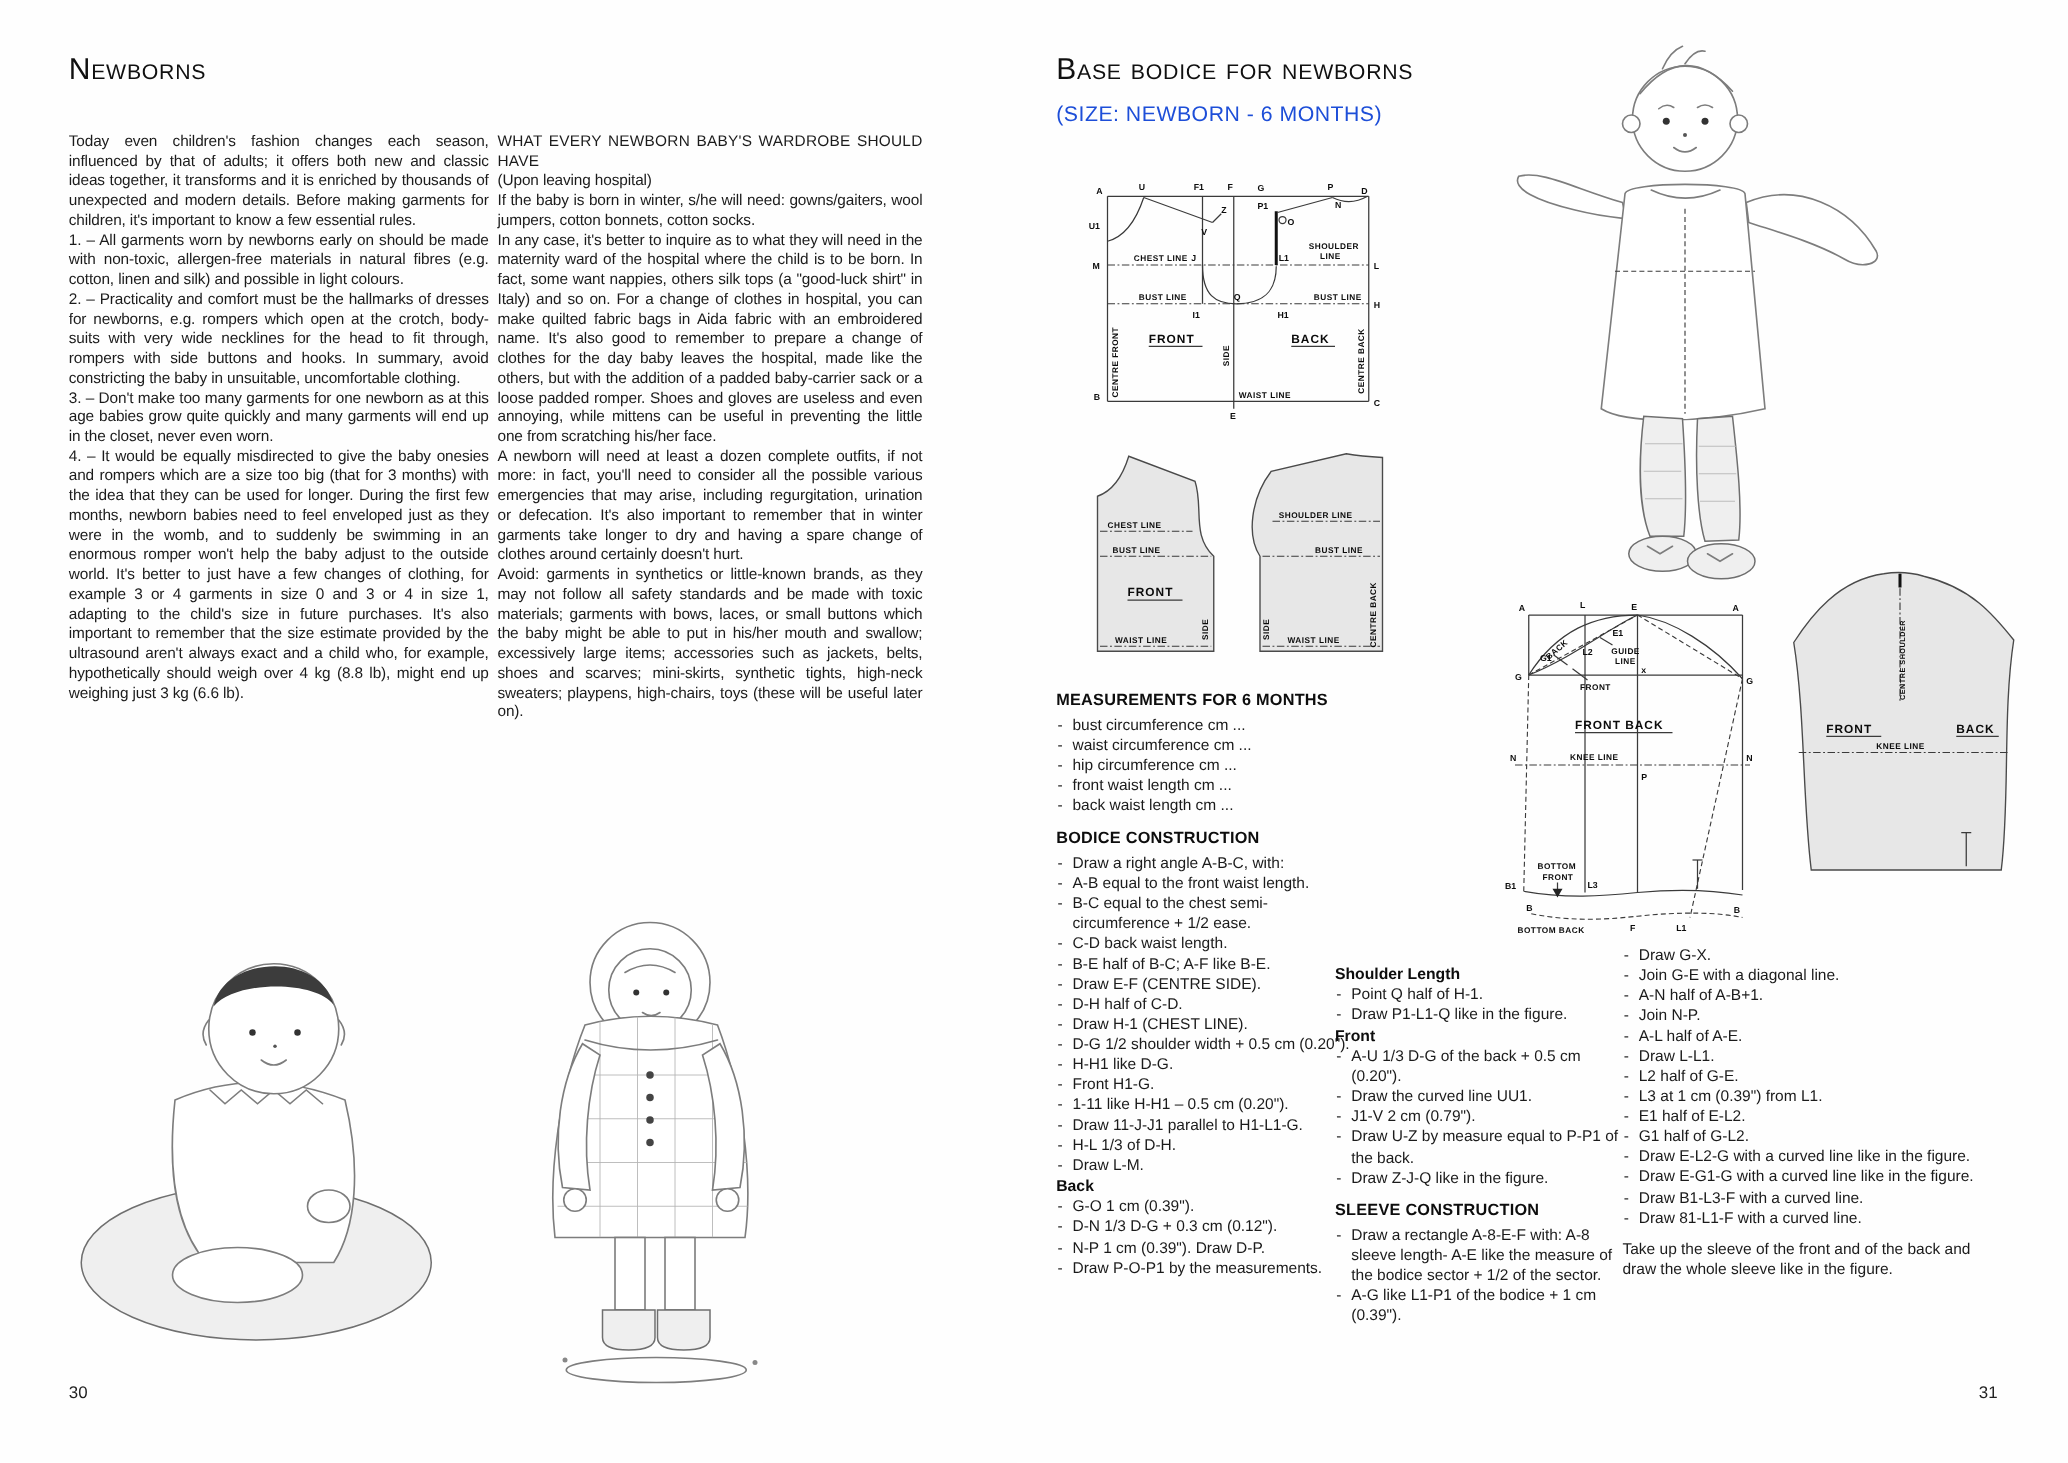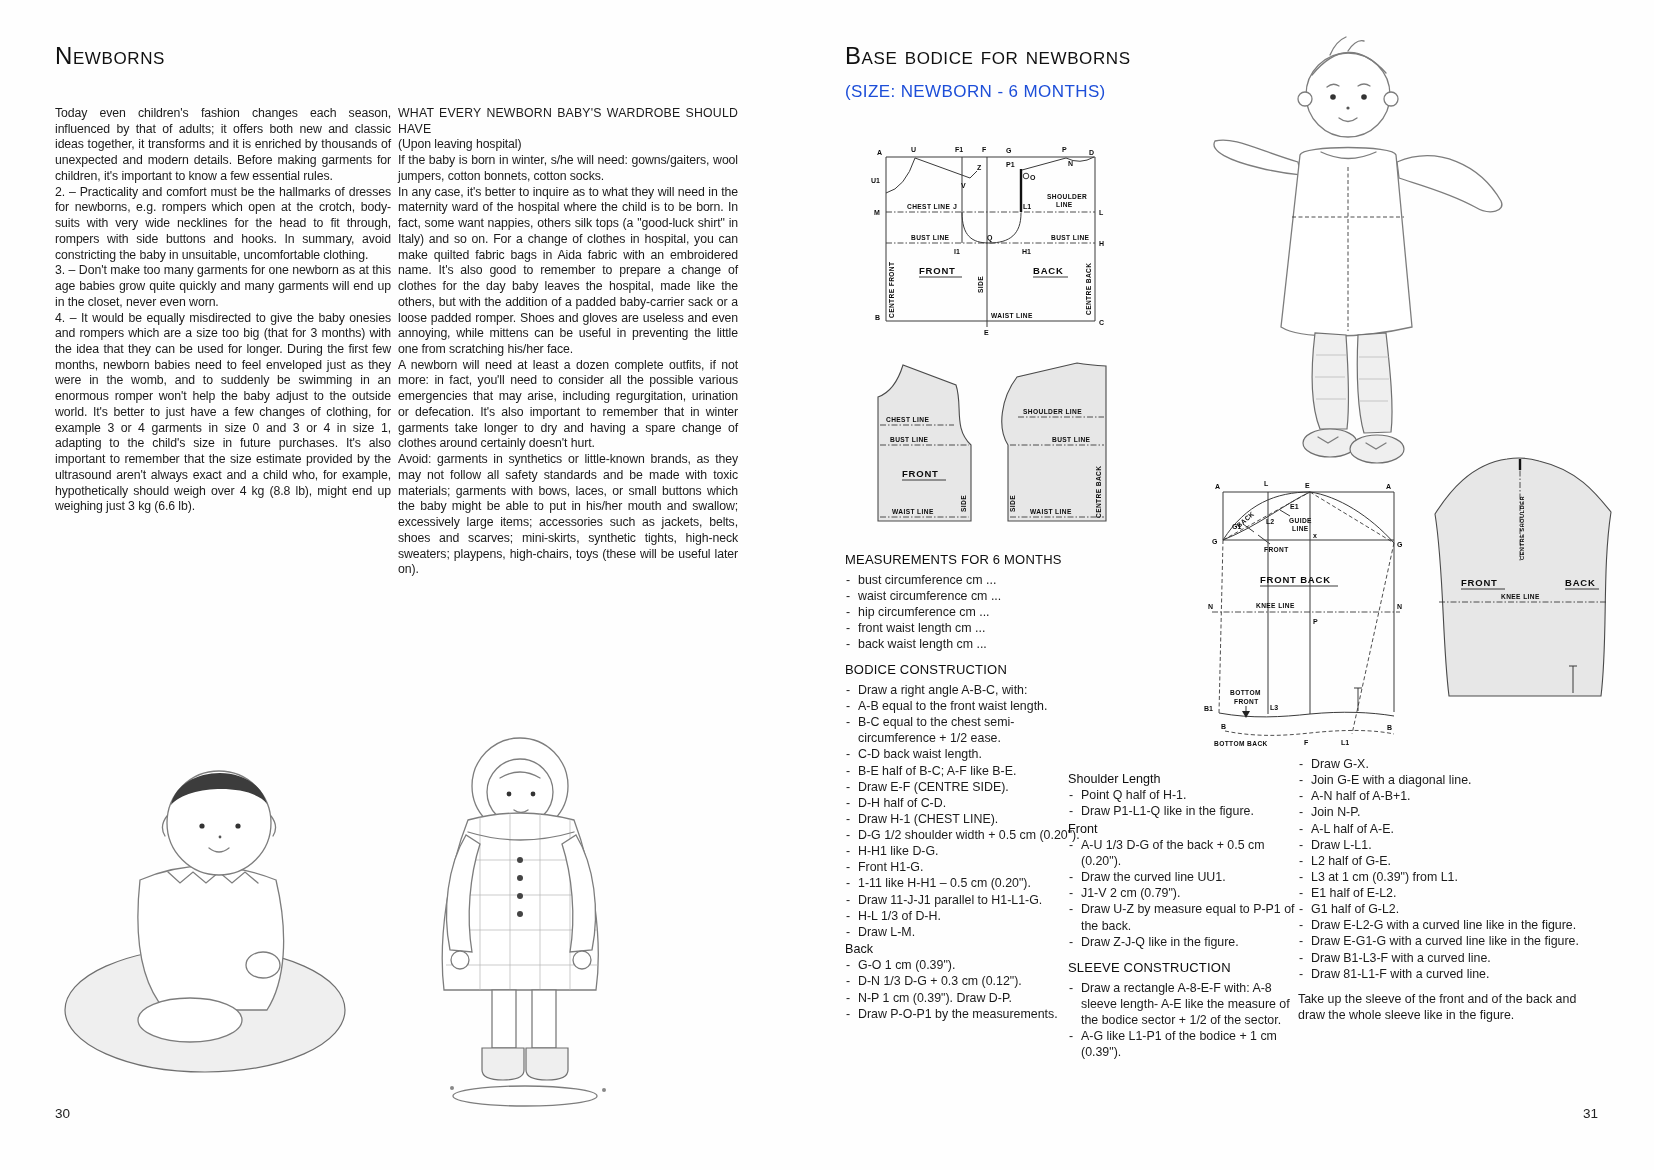--- a/index.html
+++ b/index.html
@@ -6,22 +6,22 @@
   html,body{width:1654px;height:1170px;background:#fff;font-family:"Liberation Sans",sans-serif;color:#1c1c1c}
   .canvas{position:relative;width:1654px;height:1170px;background:#fefefe;overflow:hidden}
   .abs{position:absolute}
   .pgtitle{font-variant:small-caps;font-weight:normal;font-size:24px;letter-spacing:.6px;color:#101010}
   .subtitle{font-size:17px;letter-spacing:.4px;color:#1d4ed8}
   .col{font-size:12.3px;line-height:1.28;text-align:justify;color:#1b1b1b;letter-spacing:-.1px}
   .col p{margin:0}
   .capshead{text-transform:none;letter-spacing:.2px}
   .pagenum{font-size:13.5px;color:#222}
   .blk{font-size:12.4px;line-height:1.3;color:#1b1b1b}
-  .blk h3{font-size:13px;font-weight:normal;letter-spacing:.2px;margin-bottom:3px;color:#0d0d0d}
-  .blk h4{font-size:12.6px;font-weight:normal;margin-top:1px;color:#0d0d0d}
+  .blk h3{font-size:13px;font-weight:bold;letter-spacing:.2px;margin-bottom:3px;color:#0d0d0d}
+  .blk h4{font-size:12.6px;font-weight:bold;margin-top:1px;color:#0d0d0d}
   .dl{list-style:none}
   .dl li{position:relative;padding-left:13px}
   .dl li::before{content:"-";position:absolute;left:1px}
   .closing{margin-top:9px}
   svg{display:block}
   .ln{stroke:#3a3a3a;stroke-width:1;fill:none}
   .thk{stroke:#111;stroke-width:2.4;fill:none}
   .dash{stroke:#3a3a3a;stroke-width:.9;fill:none;stroke-dasharray:6 2 1.5 2}
   .dsh{stroke:#3a3a3a;stroke-width:.9;fill:none;stroke-dasharray:4 2.5}
   .lbl{font-size:7px;fill:#0b0b0b;font-family:"Liberation Sans",sans-serif;font-weight:bold}
@@ -35,20 +35,21 @@
 </style>
 </head>
 <body>
 
 <div class="canvas">
 
   <h1 class="abs pgtitle" style="left:55px;top:42px">Newborns</h1>
 
   <div class="abs col" style="left:55px;top:106px;width:336px">
     <p>Today even children's fashion changes each season, influenced by that of adults; it offers both new and classic ideas together, it transforms and it is enriched by thousands of unexpected and modern details. Before making garments for children, it's important to know a few essential rules.</p>
+    <p>1. – All garments worn by newborns early on should be made with non-toxic, allergen-free materials in natural fibres (e.g. cotton, linen and silk) and possible in light colours.</p>
     <p>2. – Practicality and comfort must be the hallmarks of dresses for newborns, e.g. rompers which open at the crotch, body-suits with very wide necklines for the head to fit through, rompers with side buttons and hooks. In summary, avoid constricting the baby in unsuitable, uncomfortable clothing.</p>
     <p>3. – Don't make too many garments for one newborn as at this age babies grow quite quickly and many garments will end up in the closet, never even worn.</p>
     <p>4. – It would be equally misdirected to give the baby onesies and rompers which are a size too big (that for 3 months) with the idea that they can be used for longer. During the first few months, newborn babies need to feel enveloped just as they were in the womb, and to suddenly be swimming in an enormous romper won't help the baby adjust to the outside world. It's better to just have a few changes of clothing, for example 3 or 4 garments in size 0 and 3 or 4 in size 1, adapting to the child's size in future purchases. It's also important to remember that the size estimate provided by the ultrasound aren't always exact and a child who, for example, hypothetically should weigh over 4 kg (8.8 lb), might end up weighing just 3 kg (6.6 lb).</p>
   </div>
 
   <div class="abs col" style="left:398px;top:106px;width:340px">
     <p class="capshead">WHAT EVERY NEWBORN BABY'S WARDROBE SHOULD HAVE</p>
     <p>(Upon leaving hospital)</p>
     <p>If the baby is born in winter, s/he will need: gowns/gaiters, wool jumpers, cotton bonnets, cotton socks.</p>
     <p>In any case, it's better to inquire as to what they will need in the maternity ward of the hospital where the child is to be born. In fact, some want nappies, others silk tops (a "good-luck shirt" in Italy) and so on. For a change of clothes in hospital, you can make quilted fabric bags in Aida fabric with an embroidered name. It's also good to remember to prepare a change of clothes for the day baby leaves the hospital, made like the others, but with the addition of a padded baby-carrier sack or a loose padded romper. Shoes and gloves are useless and even annoying, while mittens can be useful in preventing the little one from scratching his/her face.</p>

